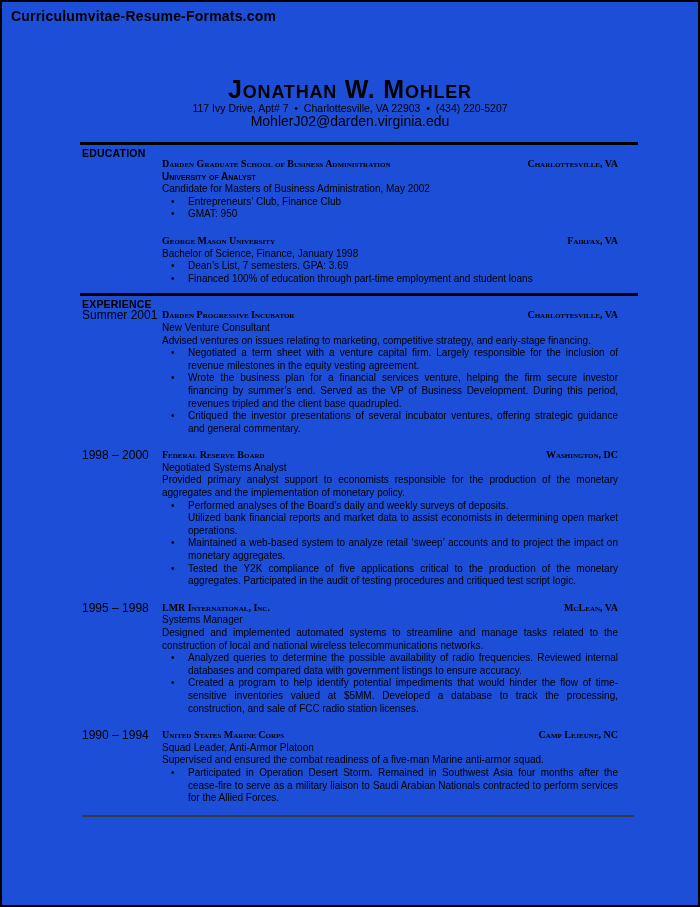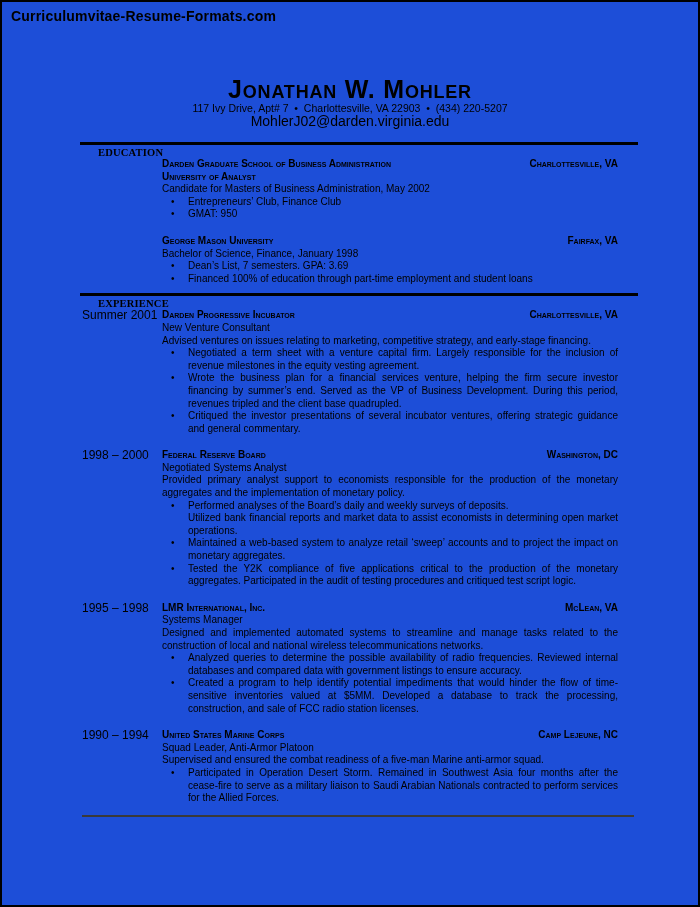--- a/index.html
+++ b/index.html
@@ -39,44 +39,43 @@
     background: #000;
     margin-left: 78px;
     margin-right: 60px;
   }
   .rule-education  { margin-top: 14px; }
   .rule-experience { margin-top: 8px; }
 
   .section-inner { position: relative; }
   .section-label {
     position: absolute;
-    left: 96px;
+    left: 80px;
     top: 2px;
     font-size: 10.5px;
     font-weight: bold;
     letter-spacing: 0.2px;
-    font-family: Liberation Serif, serif;
   }
   .section-content {
     margin-left: 160px;
     margin-right: 80px;
     font-size: 10px;
     line-height: 12.6px;
     padding-top: 13px;
   }
   .entry { position: relative; }
   .entry + .entry { margin-top: 14px; }
   .entry-dates {
     position: absolute;
     left: -80px;
     top: 0;
     font-size: 12px;
     white-space: pre;
   }
-  .org-row { display: flex; justify-content: space-between; }
+  .org-row { display: flex; justify-content: space-between; font-family: Liberation Serif, serif; }
   .sc { font-variant: small-caps; font-weight: bold; }
   .org-name { text-align: left; }
   .org-loc  { text-align: right; white-space: pre; }
   .role { }
   .summary { text-align: justify; }
   .bullet { display: flex; align-items: flex-start; }
   .bullet-dot {
     flex: 0 0 26px;
     width: 26px;
     box-sizing: border-box;

